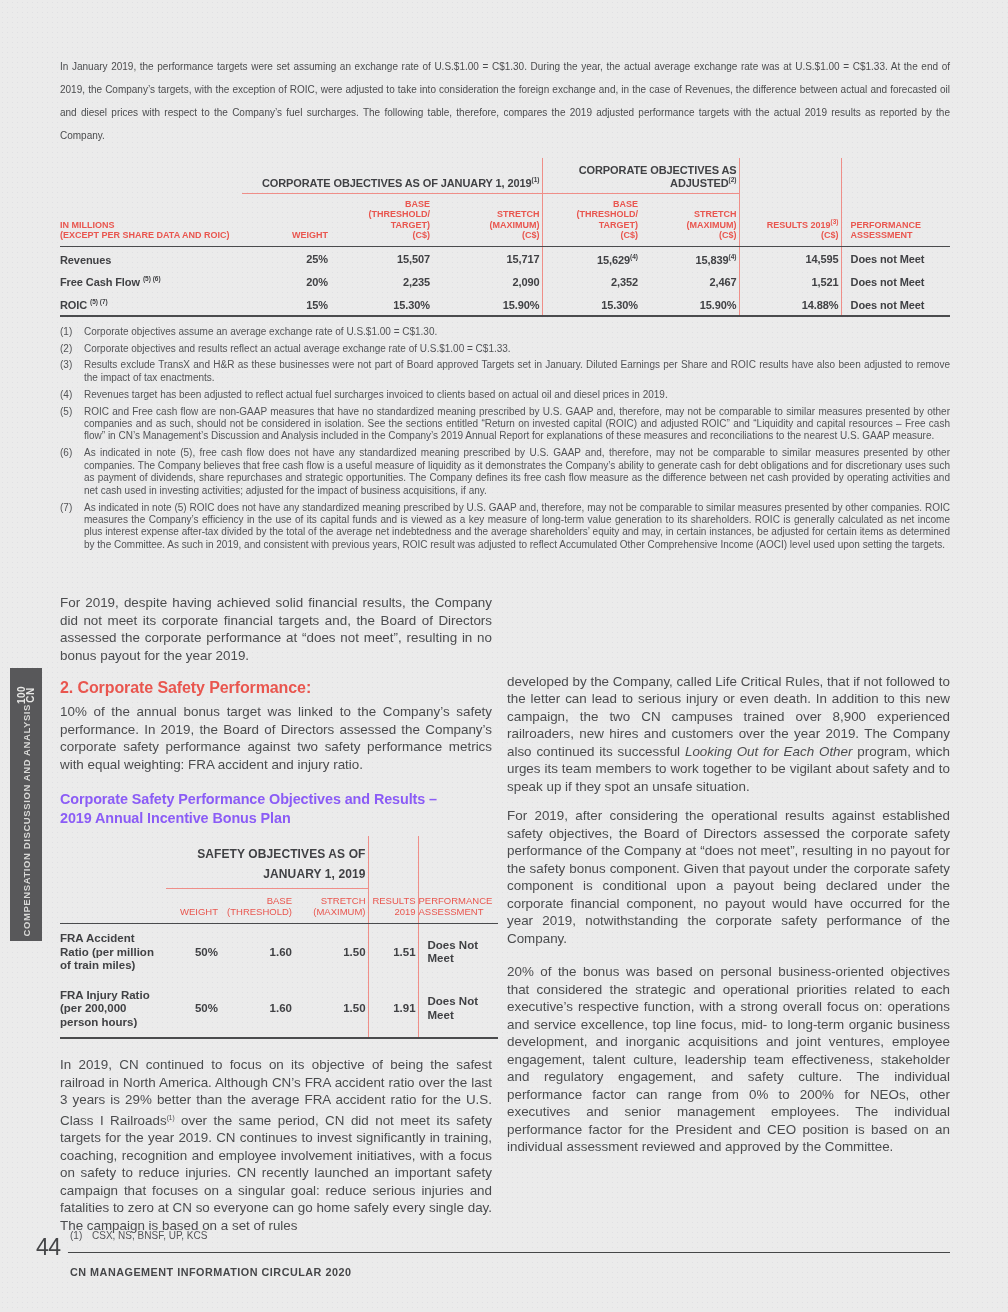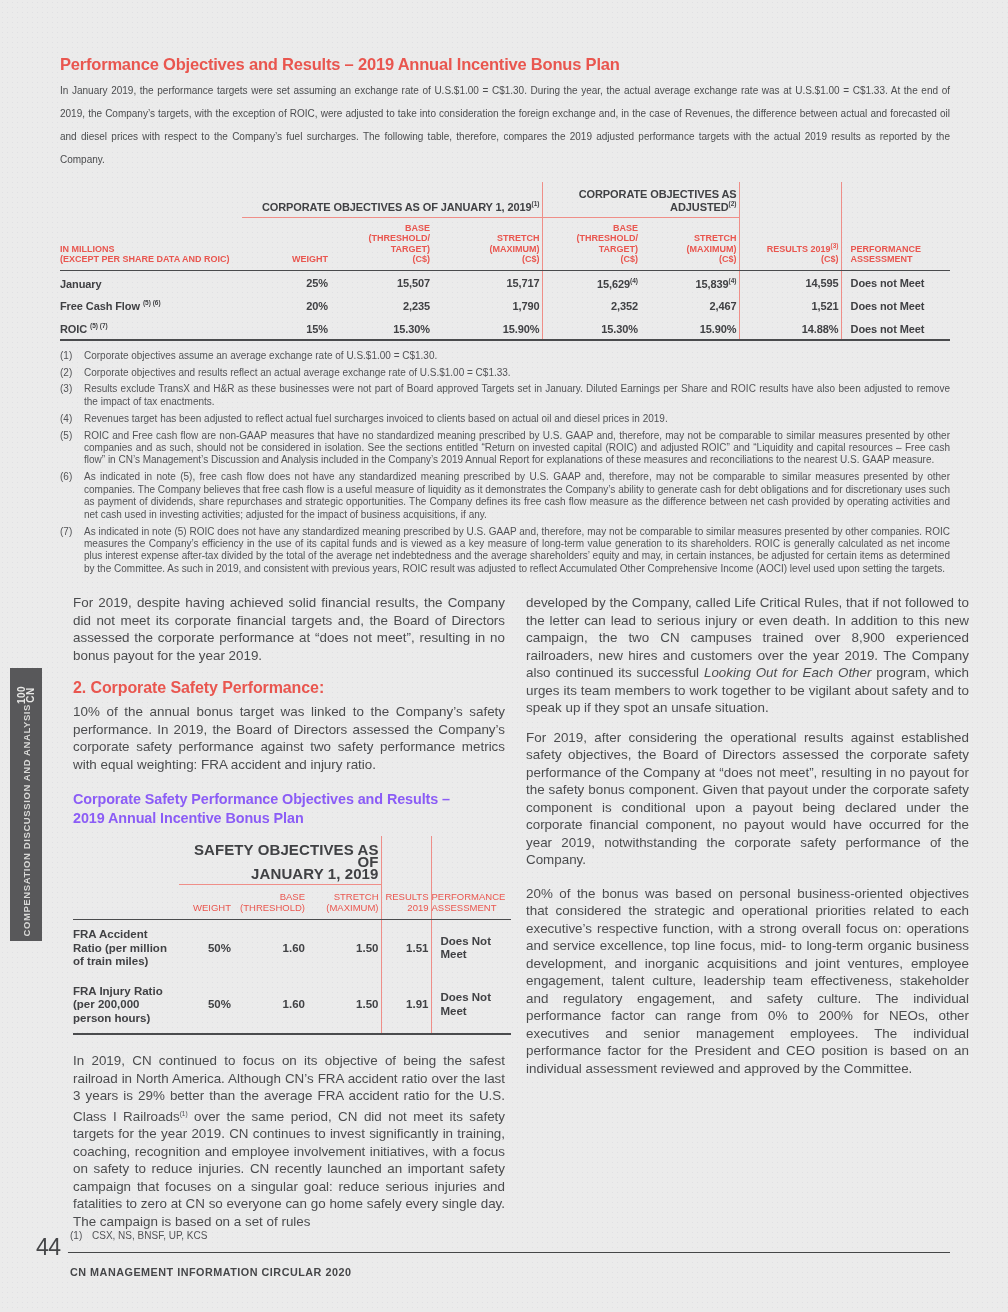--- a/index.html
+++ b/index.html
@@ -39,52 +39,51 @@
   .main-table tbody td{font-size:11px;font-weight:600;color:#404144;letter-spacing:-0.1px;padding:6px 2px 4px 0;text-align:right;}
   .main-table tbody td.label{text-align:left;padding-left:0;}
   .main-table tbody td.assess{text-align:left;padding-left:9px;}
   sup{font-size:6.5px;vertical-align:super;letter-spacing:0;}
   
   .footnotes{margin-top:9px;}
   .footnote{display:flex;font-size:10px;line-height:12.4px;color:var(--note-text);margin-bottom:4.5px;text-align:justify;}
   .fn-num{width:24px;flex:0 0 24px;}
   .fn-text{flex:1;}
   
-  .columns{position:absolute;left:73px;top:594px;width:890px;display:flex;gap:21px;}
+  .columns{position:absolute;left:60px;top:594px;width:890px;display:flex;gap:15px;align-items:center;}
   .col-left{width:432px;flex:0 0 432px;}
   .col-right{width:443px;flex:0 0 443px;}
   .body-p{font-size:13.4px;line-height:17.5px;text-align:justify;color:var(--body-text);margin-bottom:12px;}
   .red-h{color:var(--accent);font-size:16px;font-weight:600;letter-spacing:-0.1px;margin:15px 0 6px 0;}
   .sub-h{color:#8b5cf6;font-size:14.4px;font-weight:700;line-height:19px;margin:17px 0 8px 0;white-space:pre-line;letter-spacing:-0.1px;}
   .it{font-style:italic;}
   
   .safety-table{width:438px;border-bottom:2px solid #4a4b4d;margin-bottom:17px;}
   .safety-table td,.safety-table th{font-weight:normal;vertical-align:bottom;}
   .safety-table .group-row td{padding-bottom:4px;height:34px;}
-  .safety-table .group-label{text-align:right;font-size:15px;line-height:12px;white-space:pre-line;padding-right:2px;}
+  .safety-table .group-label{text-align:right;font-size:12px;line-height:20px;white-space:pre-line;padding-right:2px;}
   .safety-table .head-row th{font-size:9.5px;line-height:11px;padding:6px 2px 6px 0;}
   .safety-table tbody td{font-size:11.5px;font-weight:600;color:#404144;line-height:13.5px;padding:8px 2px 8px 0;text-align:right;vertical-align:middle;}
   .safety-table tbody td.label{text-align:left;padding-left:0;}
   .safety-table tbody td.assess{text-align:left;padding-left:9px;}
   
   .sidebar{position:absolute;left:10px;top:668px;width:32px;height:273px;background:var(--sidebar-bg);display:flex;flex-direction:column;align-items:center;justify-content:space-between;padding:10px 0 12px 0;}
   .cn-logo{transform:rotate(-90deg);color:#e8e8e6;font-weight:700;font-size:10px;line-height:9px;text-align:center;letter-spacing:0.5px;margin-top:8px;}
   .sidebar-label{writing-mode:vertical-rl;transform:rotate(180deg);color:#d9d9d7;font-size:9.5px;font-weight:700;letter-spacing:0.6px;white-space:nowrap;}
   
   .bottom-note{position:absolute;left:70px;top:1230px;display:flex;font-size:10px;color:var(--note-text);}
   .bottom-note .fn-num{width:22px;flex:0 0 22px;}
   .page-number{position:absolute;left:36px;top:1234px;font-size:23px;color:#454648;letter-spacing:-0.5px;}
   .footer-rule{position:absolute;left:68px;top:1252px;width:882px;border-top:1.6px solid #454648;}
   .footer-text{position:absolute;left:70px;top:1266px;font-size:10.8px;font-weight:700;letter-spacing:0.5px;color:#454648;}
 </style>
 </head>
 <body>
 
 <div class="top-block">
-  <div class="doc-title">Performance Objectives and Results – 2019 Annual Incentive Bonus Plan</div>
   <div class="intro">In January 2019, the performance targets were set assuming an exchange rate of U.S.$1.00 = C$1.30. During the year, the actual average exchange rate was at U.S.$1.00 = C$1.33. At the end of 2019, the Company’s targets, with the exception of ROIC, were adjusted to take into consideration the foreign exchange and, in the case of Revenues, the difference between actual and forecasted oil and diesel prices with respect to the Company’s fuel surcharges. The following table, therefore, compares the 2019 adjusted performance targets with the actual 2019 results as reported by the Company.</div>
 
   <table class="main-table">
     <colgroup>
       <col style="width:182px">
         <col style="width:88px">
         <col style="width:102px">
         <col style="width:110px">
       <col style="width:98px">
         <col style="width:99px">
@@ -115,34 +114,34 @@
 TARGET)
 (C$)</th>
       <th>STRETCH
 (MAXIMUM)
 (C$)</th>
       <th class="vline"><span>RESULTS 2019</span><sup>(3)</sup><br><span>(C$)</span></th>
       <th class="vline assess">PERFORMANCE
 ASSESSMENT</th>
     </tr>
     <tr>
-      <td class="label"><span>January</span><sup></sup></td>
+      <td class="label"><span>Revenues</span><sup></sup></td>
       <td>25%</td>
       <td>15,507</td>
       <td>15,717</td>
       <td class="vline"><span>15,629</span><sup>(4)</sup></td>
       <td><span>15,839</span><sup>(4)</sup></td>
       <td class="vline">14,595</td>
       <td class="vline assess">Does not Meet</td>
     </tr>
     <tr>
       <td class="label"><span>Free Cash Flow</span> <sup>(5) (6)</sup></td>
       <td>20%</td>
       <td>2,235</td>
-      <td>1,790</td>
+      <td>2,090</td>
       <td class="vline"><span>2,352</span><sup></sup></td>
       <td><span>2,467</span><sup></sup></td>
       <td class="vline">1,521</td>
       <td class="vline assess">Does not Meet</td>
     </tr>
     <tr>
       <td class="label"><span>ROIC</span> <sup>(5) (7)</sup></td>
       <td>15%</td>
       <td>15.30%</td>
       <td>15.90%</td>

